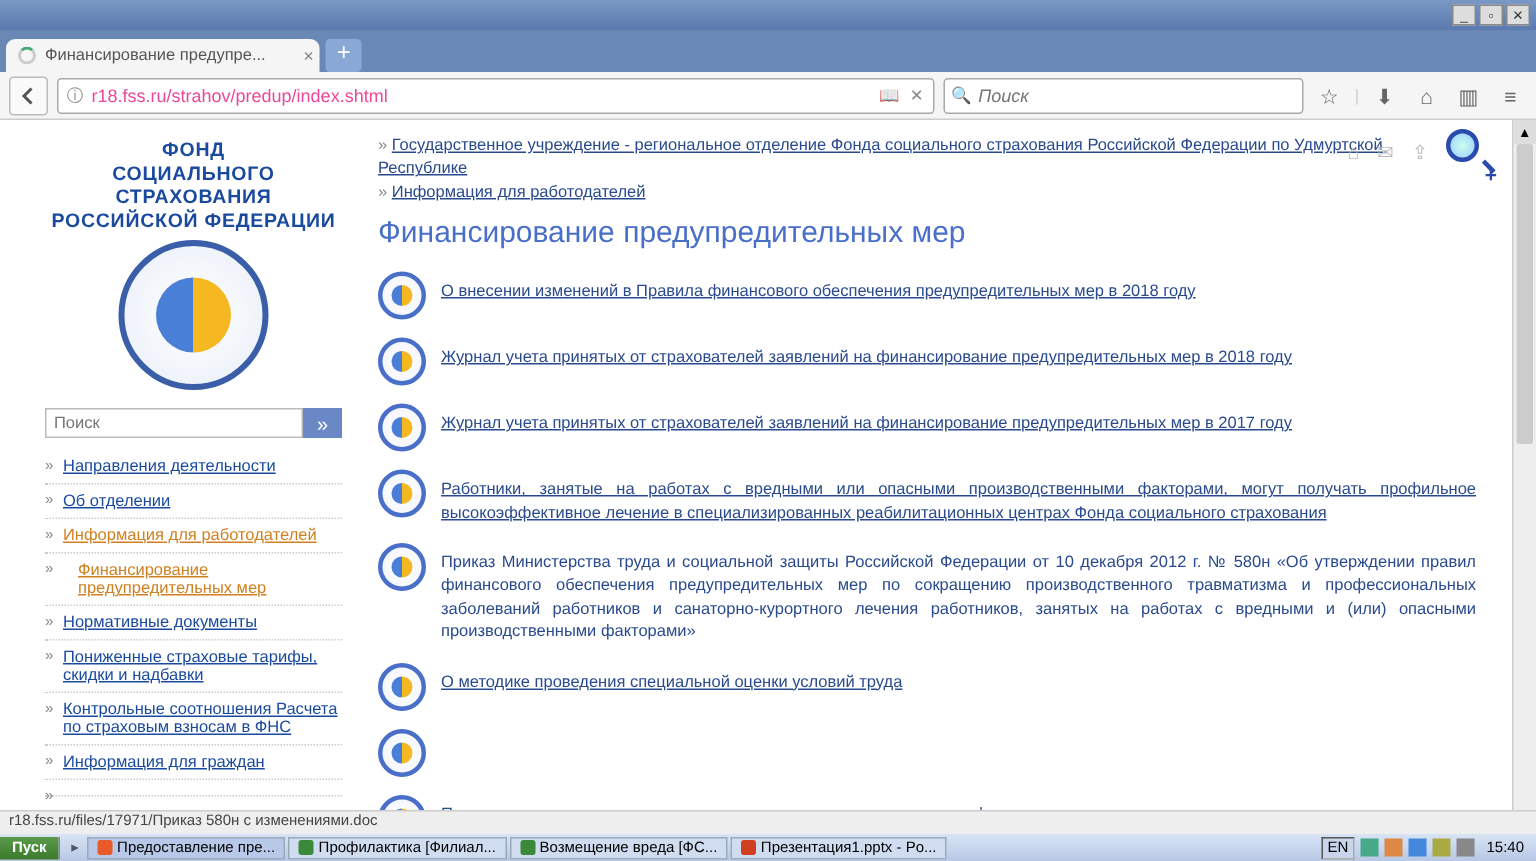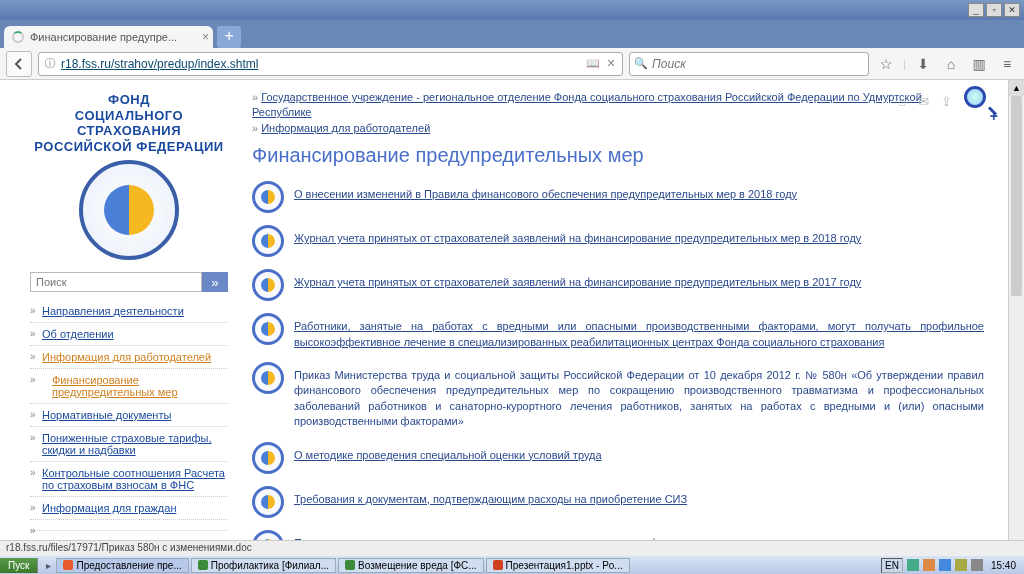--- a/index.html
+++ b/index.html
@@ -14,21 +14,21 @@
 .tabstrip { height: 28px; background: #6a88b5; display: flex; align-items: flex-end; padding: 0 4px; }
 .tab { background: #f5f5f5; border-radius: 6px 6px 0 0; padding: 5px 36px 5px 8px; display: flex; align-items: center; gap: 6px; font-size: 11px; color: #555; position: relative; min-width: 200px; }
 .tab .spinner { width: 12px; height: 12px; border: 2px solid #ccc; border-top-color: #4a7; border-radius: 50%; }
 .tab .tab-close { position: absolute; right: 4px; font-size: 12px; color: #888; cursor: pointer; }
 .tab-add { width: 24px; height: 22px; background: #8aa8d5; color: #fff; font-size: 16px; text-align: center; line-height: 20px; margin-left: 4px; border-radius: 3px; cursor: pointer; }
 
 
 .toolbar { height: 32px; background: #f5f5f5; border-bottom: 1px solid #ccc; display: flex; align-items: center; padding: 0 6px; gap: 6px; }
 .nav-btn { width: 26px; height: 26px; border: 1px solid #bbb; border-radius: 3px; background: #fafafa; display: flex; align-items: center; justify-content: center; cursor: pointer; }
 .urlbar { flex: 2; height: 24px; border: 1px solid #aaa; border-radius: 3px; background: #fff; display: flex; align-items: center; padding: 0 4px; gap: 4px; }
-.urlbar input { flex: 1; border: none; outline: none; font-size: 12px; color: #0c4a6e; text-decoration: underline; }
+.urlbar input { flex: 1; border: none; outline: none; font-size: 12px; color: #ec4899; }
 .urlbar-icon { width: 14px; height: 14px; display: flex; align-items: center; justify-content: center; color: #888; cursor: pointer; font-size: 11px; }
 .searchbar { flex: 0.8; height: 24px; border: 1px solid #aaa; border-radius: 3px; background: #fff; display: flex; align-items: center; padding: 0 4px; gap: 4px; }
 .searchbar input { flex: 1; border: none; outline: none; font-size: 12px; color: #888; font-style: italic; }
 .tool-icon { width: 22px; height: 22px; display: flex; align-items: center; justify-content: center; color: #666; cursor: pointer; font-size: 14px; }
 
 
 .content { height: 476px; background: #fff; display: flex; overflow: hidden; position: relative; }
 .sidebar { width: 238px; padding: 12px 10px 10px 30px; }
 .logo-block { text-align: center; margin-bottom: 12px; }
 .org-title { color: #1a4a9e; font-size: 13px; font-weight: bold; line-height: 1.2; letter-spacing: 0.5px; }
@@ -72,21 +72,21 @@
 .content-scroll { position: absolute; right: 0; top: 0; bottom: 0; width: 16px; background: #eee; border-left: 1px solid #ccc; }
 .scroll-up, .scroll-down { height: 16px; background: #ddd; text-align:center; font-size:9px; line-height:16px; cursor:pointer; }
 .scroll-thumb { position: absolute; top: 16px; left: 2px; right: 2px; height: 200px; background: #ccc; border-radius: 2px; cursor:pointer; }
 .scroll-down { position:absolute; bottom:0; left:0; right:0; }
 
 
 .statusbar { position: absolute; left: 0; right: 0; bottom: 18px; height: 16px; background: #eee; font-size: 10px; color: #444; padding: 1px 6px; border-top: 1px solid #ccc; }
 
 
 .taskbar { position: absolute; bottom: 0; left: 0; right: 0; height: 18px; background: linear-gradient(#d8e4f5, #b8c8e5); display: flex; align-items: center; font-size: 10px; }
-.start-btn { background: linear-gradient(#5a9a4a, #3a7a2a); color: #fff; padding: 2px 8px; font-weight: normal; border-right: 1px solid #888; cursor:pointer; }
+.start-btn { background: linear-gradient(#5a9a4a, #3a7a2a); color: #fff; padding: 2px 8px; font-weight: bold; border-right: 1px solid #888; cursor:pointer; }
 .task-item { background: #d0ddf0; border: 1px solid #9ab; padding: 1px 6px; margin-left: 2px; display: flex; align-items: center; gap: 3px; height: 15px; cursor:pointer; overflow:hidden; white-space:nowrap; max-width: 160px; }
 .task-item.active { background: #b8c8e8; }
 .task-icon { width: 10px; height: 10px; background: #e85a2a; border-radius: 2px; flex-shrink:0; }
 .task-icon.pp { background: #d04020; }
 .task-icon.ff { background: #e85a2a; }
 .task-icon.ex { background: #3a8a3a; }
 .tray { margin-left: auto; display: flex; align-items: center; gap: 4px; padding: 0 4px; }
 .tray-lang { background: #c8d5ea; padding: 1px 3px; border: 1px inset #aaa; }
 .tray-icon { width: 12px; height: 12px; display:inline-block; }
 .tray-time { padding: 0 4px; }
@@ -216,21 +216,20 @@
         <div class="doc-item">
           <div class="doc-icon">
             <div class="core"></div>
           </div>
           <div class="doc-text"><a>О  методике проведения специальной оценки условий труда</a></div>
         </div>
         <div class="doc-item">
           <div class="doc-icon">
             <div class="core"></div>
           </div>
-          <div class="doc-text"><a>Требования к документам, подтверждающим расходы на приобретение СИЗ</a></div>
         </div>
         <div class="doc-item">
           <div class="doc-icon">
             <div class="core"></div>
           </div>
           <div class="doc-text"><a>Перечень документов, подтверждающих произведенные расходы по финансированию предупредительных мер</a></div>
         </div>
       </div>
   </div>
 

